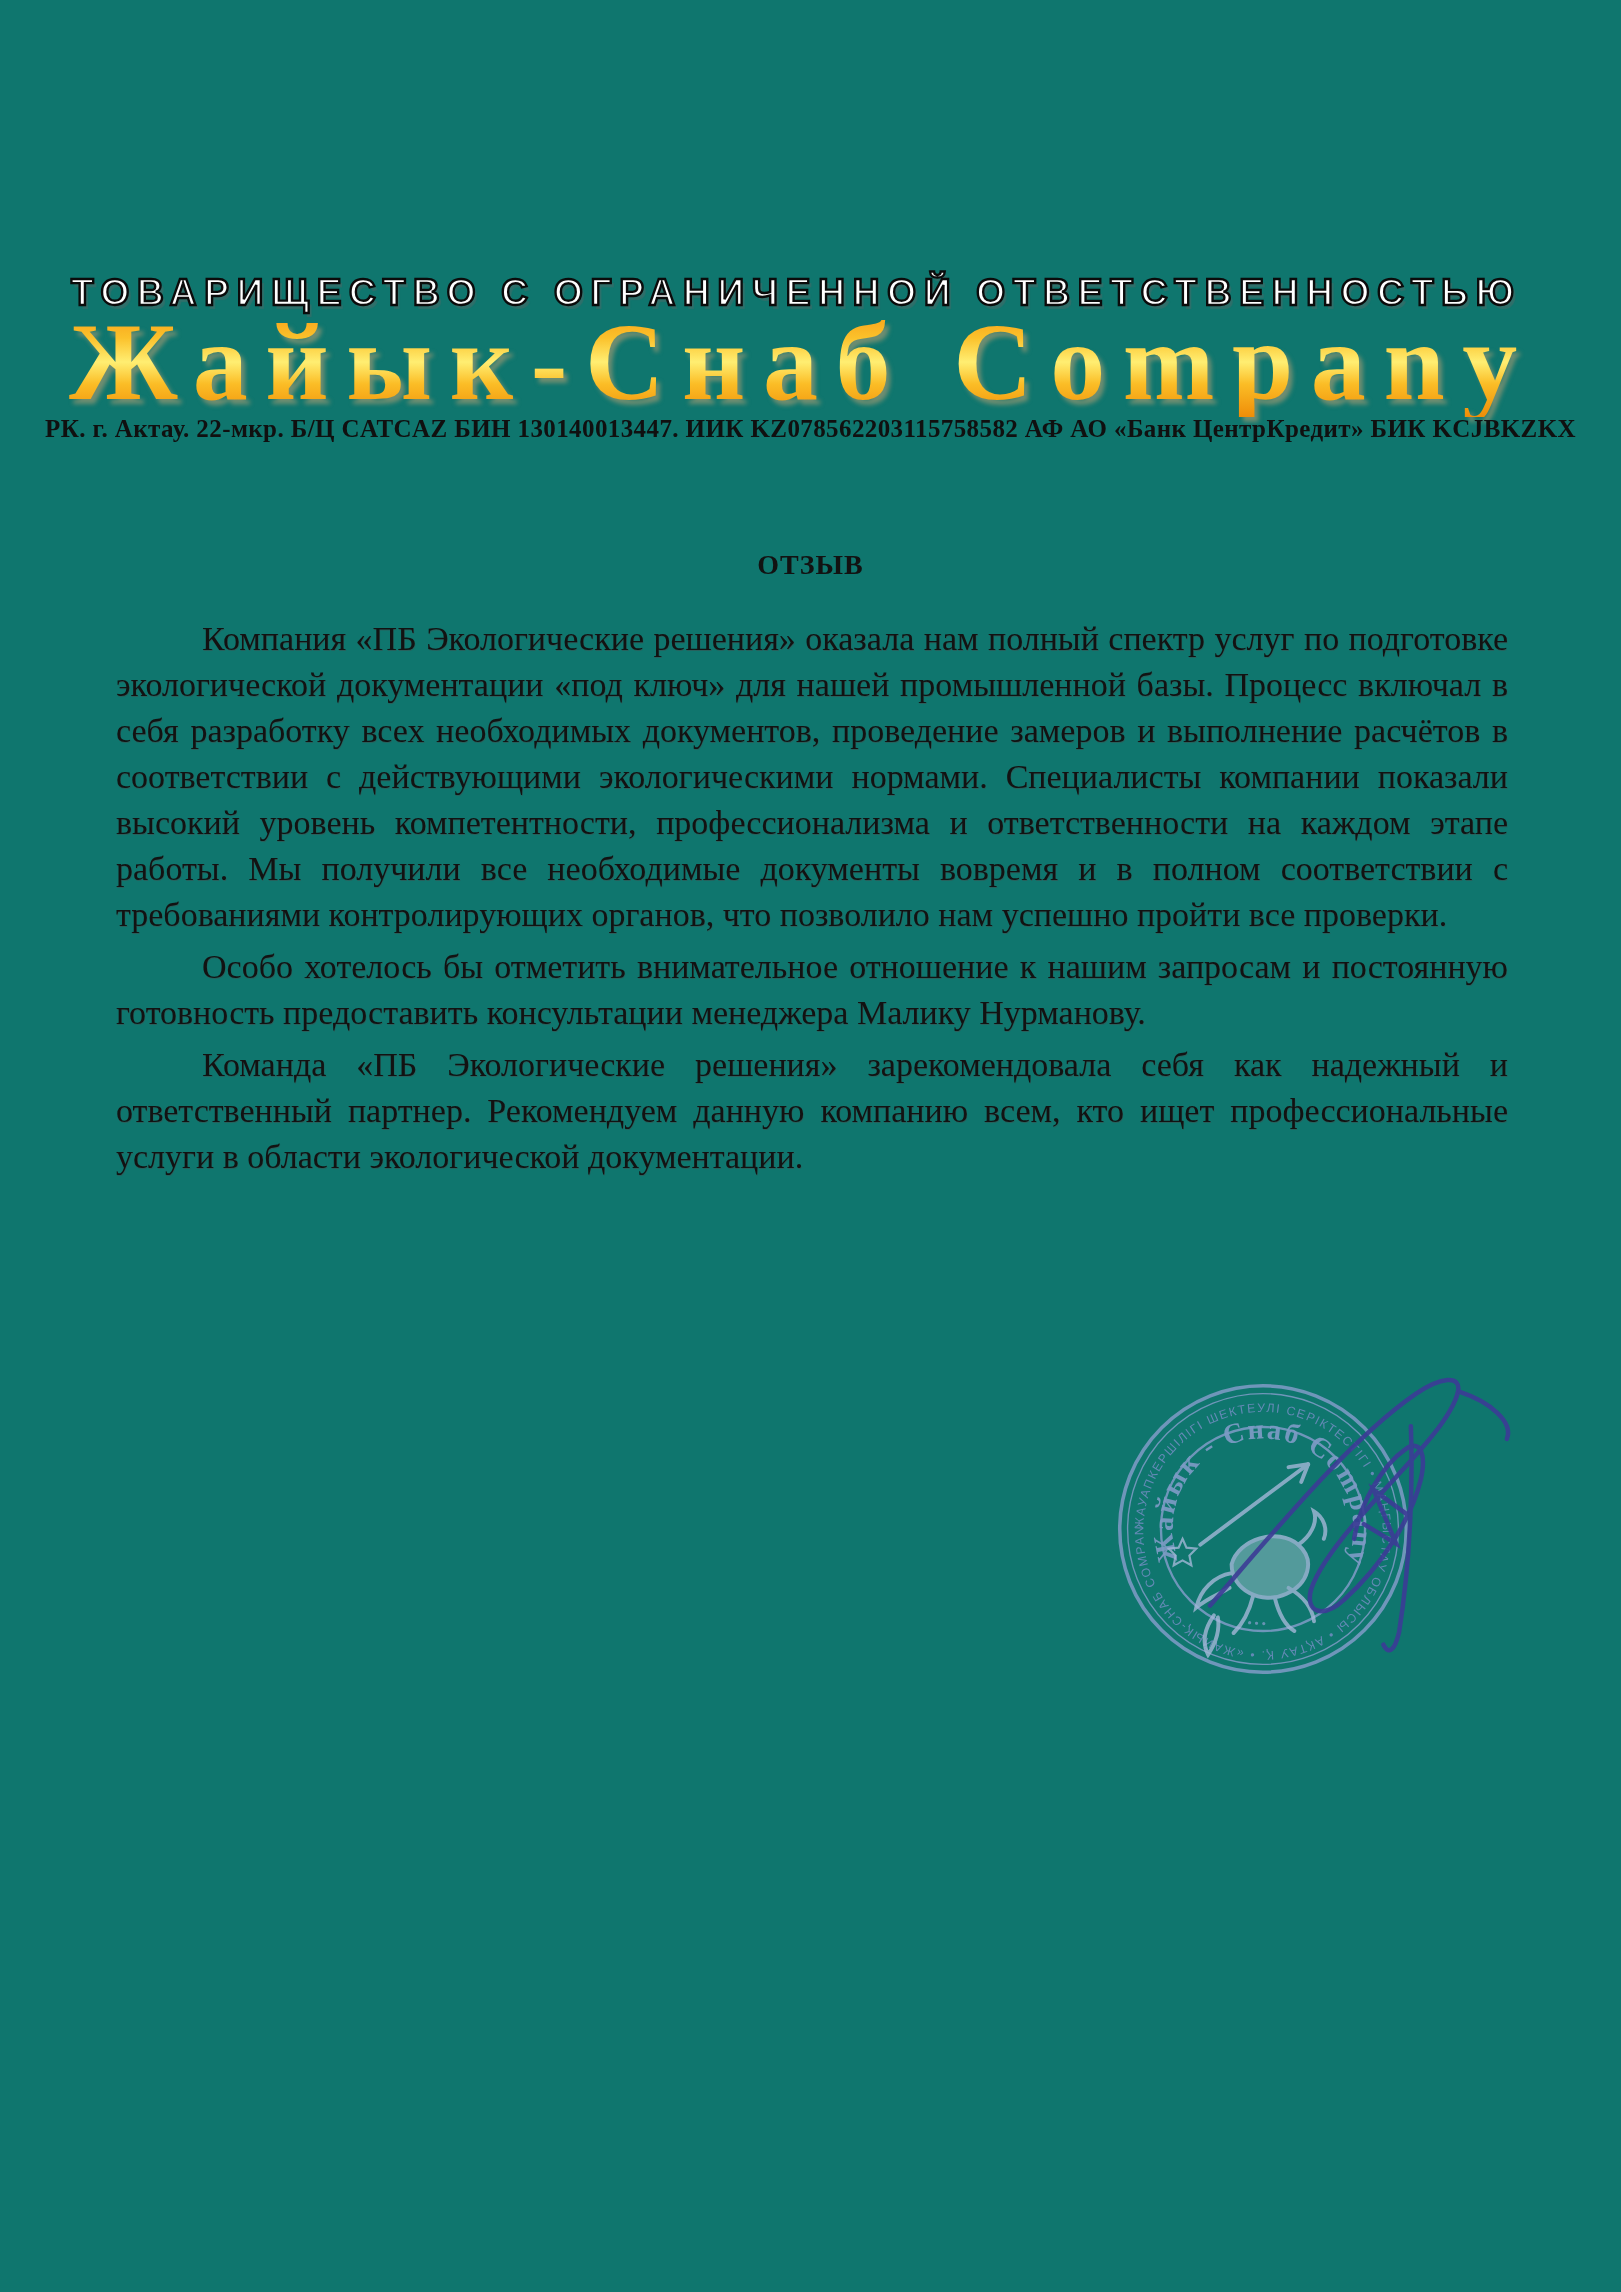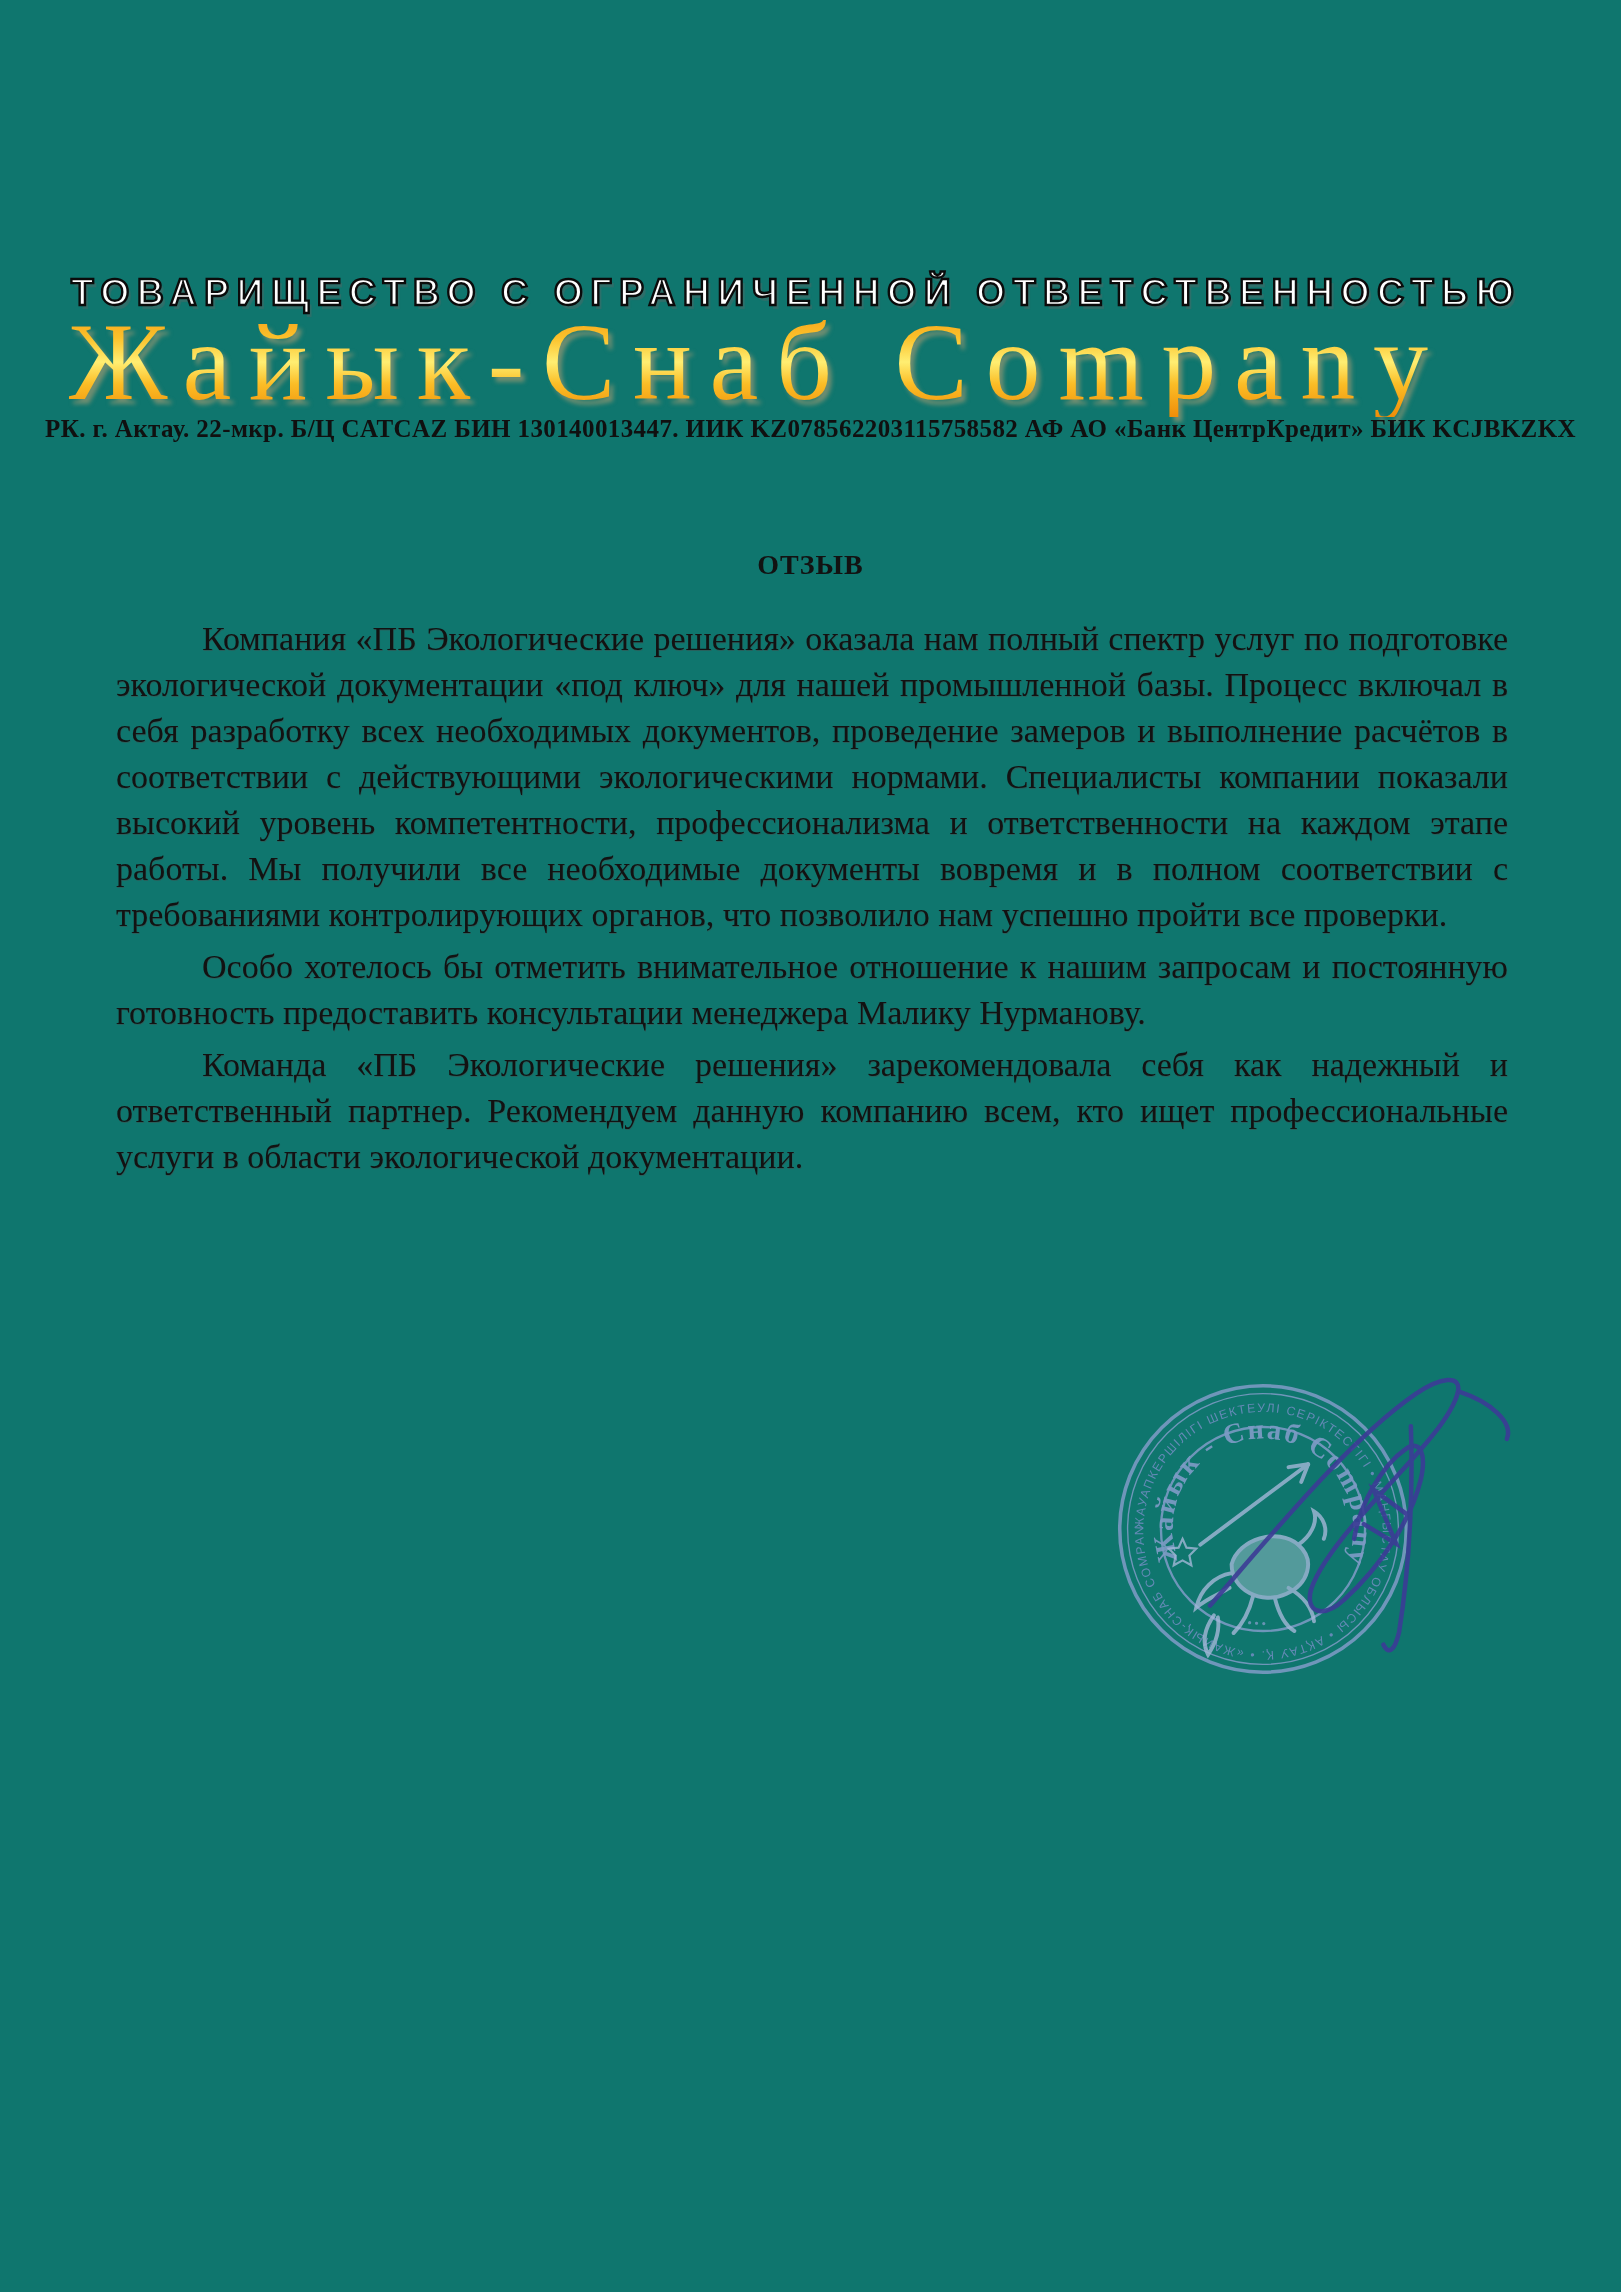--- a/index.html
+++ b/index.html
@@ -17,21 +17,21 @@
     position:absolute;left:71px;top:0;
     font-family:"Liberation Sans", sans-serif;
     font-weight:700;font-size:37px;letter-spacing:7.8px;
     white-space:nowrap;
     color:#ffffff;
     -webkit-text-stroke:2.4px #0b0b0b;
     text-shadow:2.9px 3.9px 1px rgba(100,100,100,0.38);
   }
   .company-name{
     position:absolute;left:69px;top:35px;
-    font-weight:400;font-size:110px;line-height:1;
+    font-weight:700;font-size:110px;line-height:1;
     letter-spacing:17.6px;white-space:nowrap;
     color:#f6a11c;
     filter:drop-shadow(4.9px 5.9px 2px rgba(190,160,115,0.55));
   }
   @supports ((-webkit-background-clip:text) or (background-clip:text)){
     .company-name{
       background:linear-gradient(180deg,#f79e17 4%,#fbc12b 28%,#ffee72 50%,#fbbd26 70%,#ef8d08 100%);
       -webkit-background-clip:text;background-clip:text;
       color:transparent;-webkit-text-fill-color:transparent;
     }

